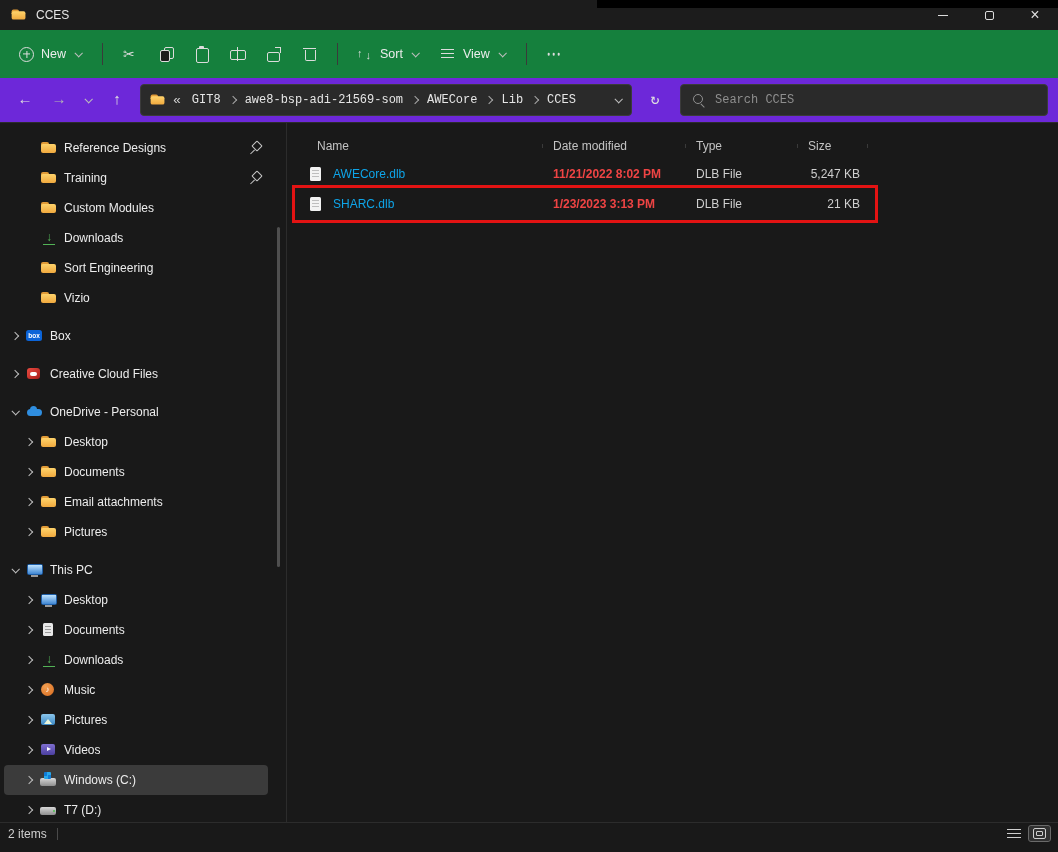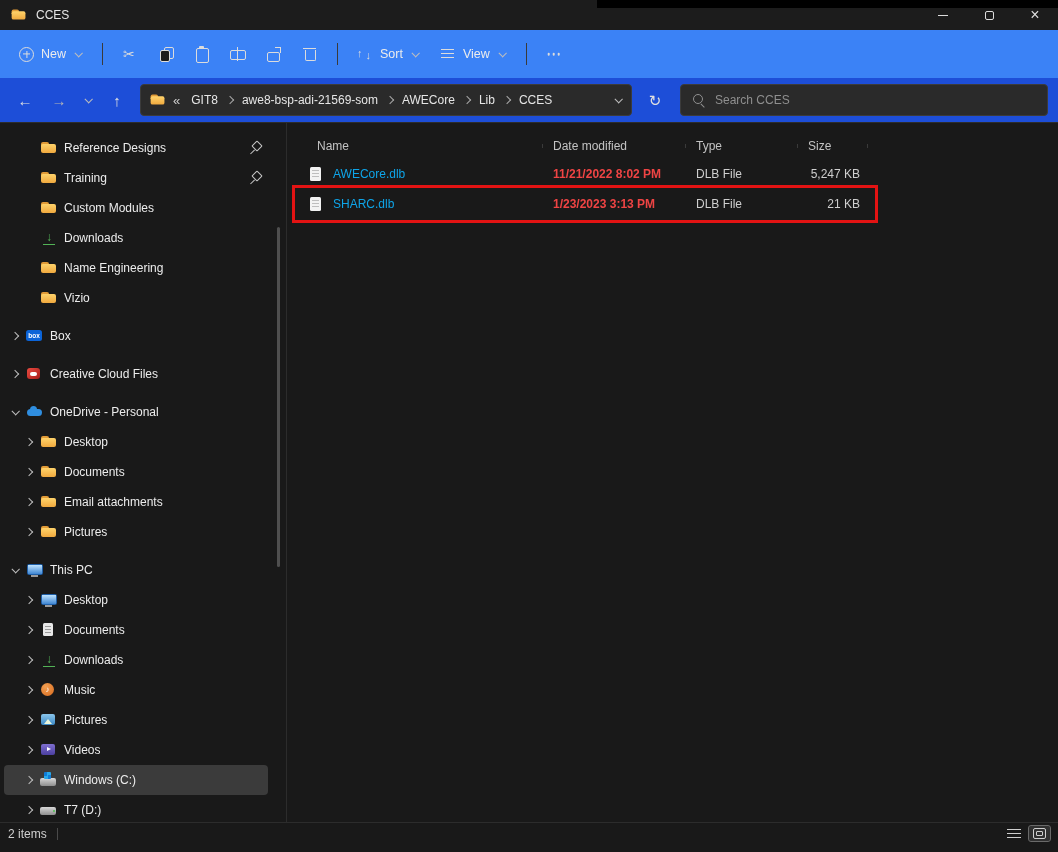--- a/index.html
+++ b/index.html
@@ -16,21 +16,21 @@
   
   .titlebar { height:30px; background:#1c1c1c; display:flex; align-items:center; padding-left:10px; gap:8px; }
   .titlebar .title { color:#e6e6e6; }
   .wctrl { margin-left:auto; display:flex; height:30px; }
   .wbtn { width:46px; height:30px; display:flex; align-items:center; justify-content:center; }
   .mini { width:10px; height:1px; background:#dcdcdc; display:block; }
   .maxi { width:9px; height:9px; border:1px solid #dcdcdc; border-radius:2px; display:block; }
   .x-icon::before { content:"×"; font-size:16px; color:#dcdcdc; line-height:1; }
 
   
-  .toolbar { height:48px; background:#3b82f6; display:flex; align-items:center; padding:0 10px; gap:2px; }
+  .toolbar { height:48px; background:#15803d; display:flex; align-items:center; padding:0 10px; gap:2px; }
   .tbtn { display:flex; align-items:center; gap:7px; padding:7px 9px; border-radius:4px; color:#ececec; font-size:12.5px; cursor:default; }
   .tdiv { width:1px; height:22px; background:#3a3a3a; margin:0 8px; flex:none; }
   .tico { width:16px; height:16px; position:relative; display:inline-block; flex:none; }
 
   .chev { width:10px; height:10px; display:inline-flex; align-items:center; justify-content:center; flex:none; color:#bdbdbd; }
   .chev::before { content:""; width:5px; height:5px; border-right:1.3px solid currentColor; border-bottom:1.3px solid currentColor; display:block; }
   .chev-right::before { transform:rotate(-45deg); }
   .chev-down::before  { transform:rotate(45deg) translateY(-1px); }
   .chev-none { visibility:hidden; }
 
@@ -56,21 +56,21 @@
   .ic-delete::after  { content:""; position:absolute; left:1px; top:2px; width:13px; height:1.2px; background:#dcdcdc; }
 
   .ic-sort::before { content:"↑"; position:absolute; left:0; top:1px; font-size:11px; color:#dcdcdc; }
   .ic-sort::after  { content:"↓"; position:absolute; right:2px; top:3px; font-size:11px; color:#dcdcdc; }
 
   .ic-view::before { content:""; position:absolute; left:1px; top:3px; width:13px; height:1.4px; background:#dcdcdc; box-shadow:0 4px 0 #dcdcdc, 0 8px 0 #dcdcdc; }
 
   .ic-more::before { content:""; position:absolute; left:50%; top:50%; width:2.6px; height:2.6px; border-radius:50%; background:#dcdcdc; transform:translate(-50%,-50%); box-shadow:-5px 0 0 #dcdcdc, 5px 0 0 #dcdcdc; }
 
   
-  .navrow { height:44px; background:#1d4ed8; display:flex; align-items:center; padding:0 10px; gap:4px; }
+  .navrow { height:44px; background:#6d28d9; display:flex; align-items:center; padding:0 10px; gap:4px;font-family:Liberation Mono, monospace; }
   .nbtn { width:30px; height:30px; display:flex; align-items:center; justify-content:center; border-radius:4px; flex:none; }
   .gly { font-size:15px; color:#e0e0e0; line-height:1; }
   .ic-arrow-left::before  { content:"←"; }
   .ic-arrow-right::before { content:"→"; color:#b5b5b5; }
   .ic-arrow-up::before    { content:"↑"; }
   .ic-refresh::before     { content:"↻"; }
   .hist-chev { width:20px; }
 
   .addr { width:492px; height:32px; background:#2a2a2a; border:1px solid #3b3b3b; border-radius:4px; display:flex; align-items:center; padding:0 8px; gap:6px; margin:0 4px; }
   .overflow::before { content:"«"; color:#cfcfcf; font-size:13px; }
@@ -323,21 +323,21 @@
         <div class="srow lvl1">
           <span class="chev chev-none"></span>
           <span class="ic ic-download"></span>
           <span class="slabel">Downloads</span>
 
         </div>
 
         <div class="srow lvl1">
           <span class="chev chev-none"></span>
           <span class="ic ic-folder"></span>
-          <span class="slabel">Name Engineering</span>
+          <span class="slabel">Sort Engineering</span>
 
         </div>
 
         <div class="srow lvl1">
           <span class="chev chev-none"></span>
           <span class="ic ic-folder"></span>
           <span class="slabel">Vizio</span>
 
         </div>
 

